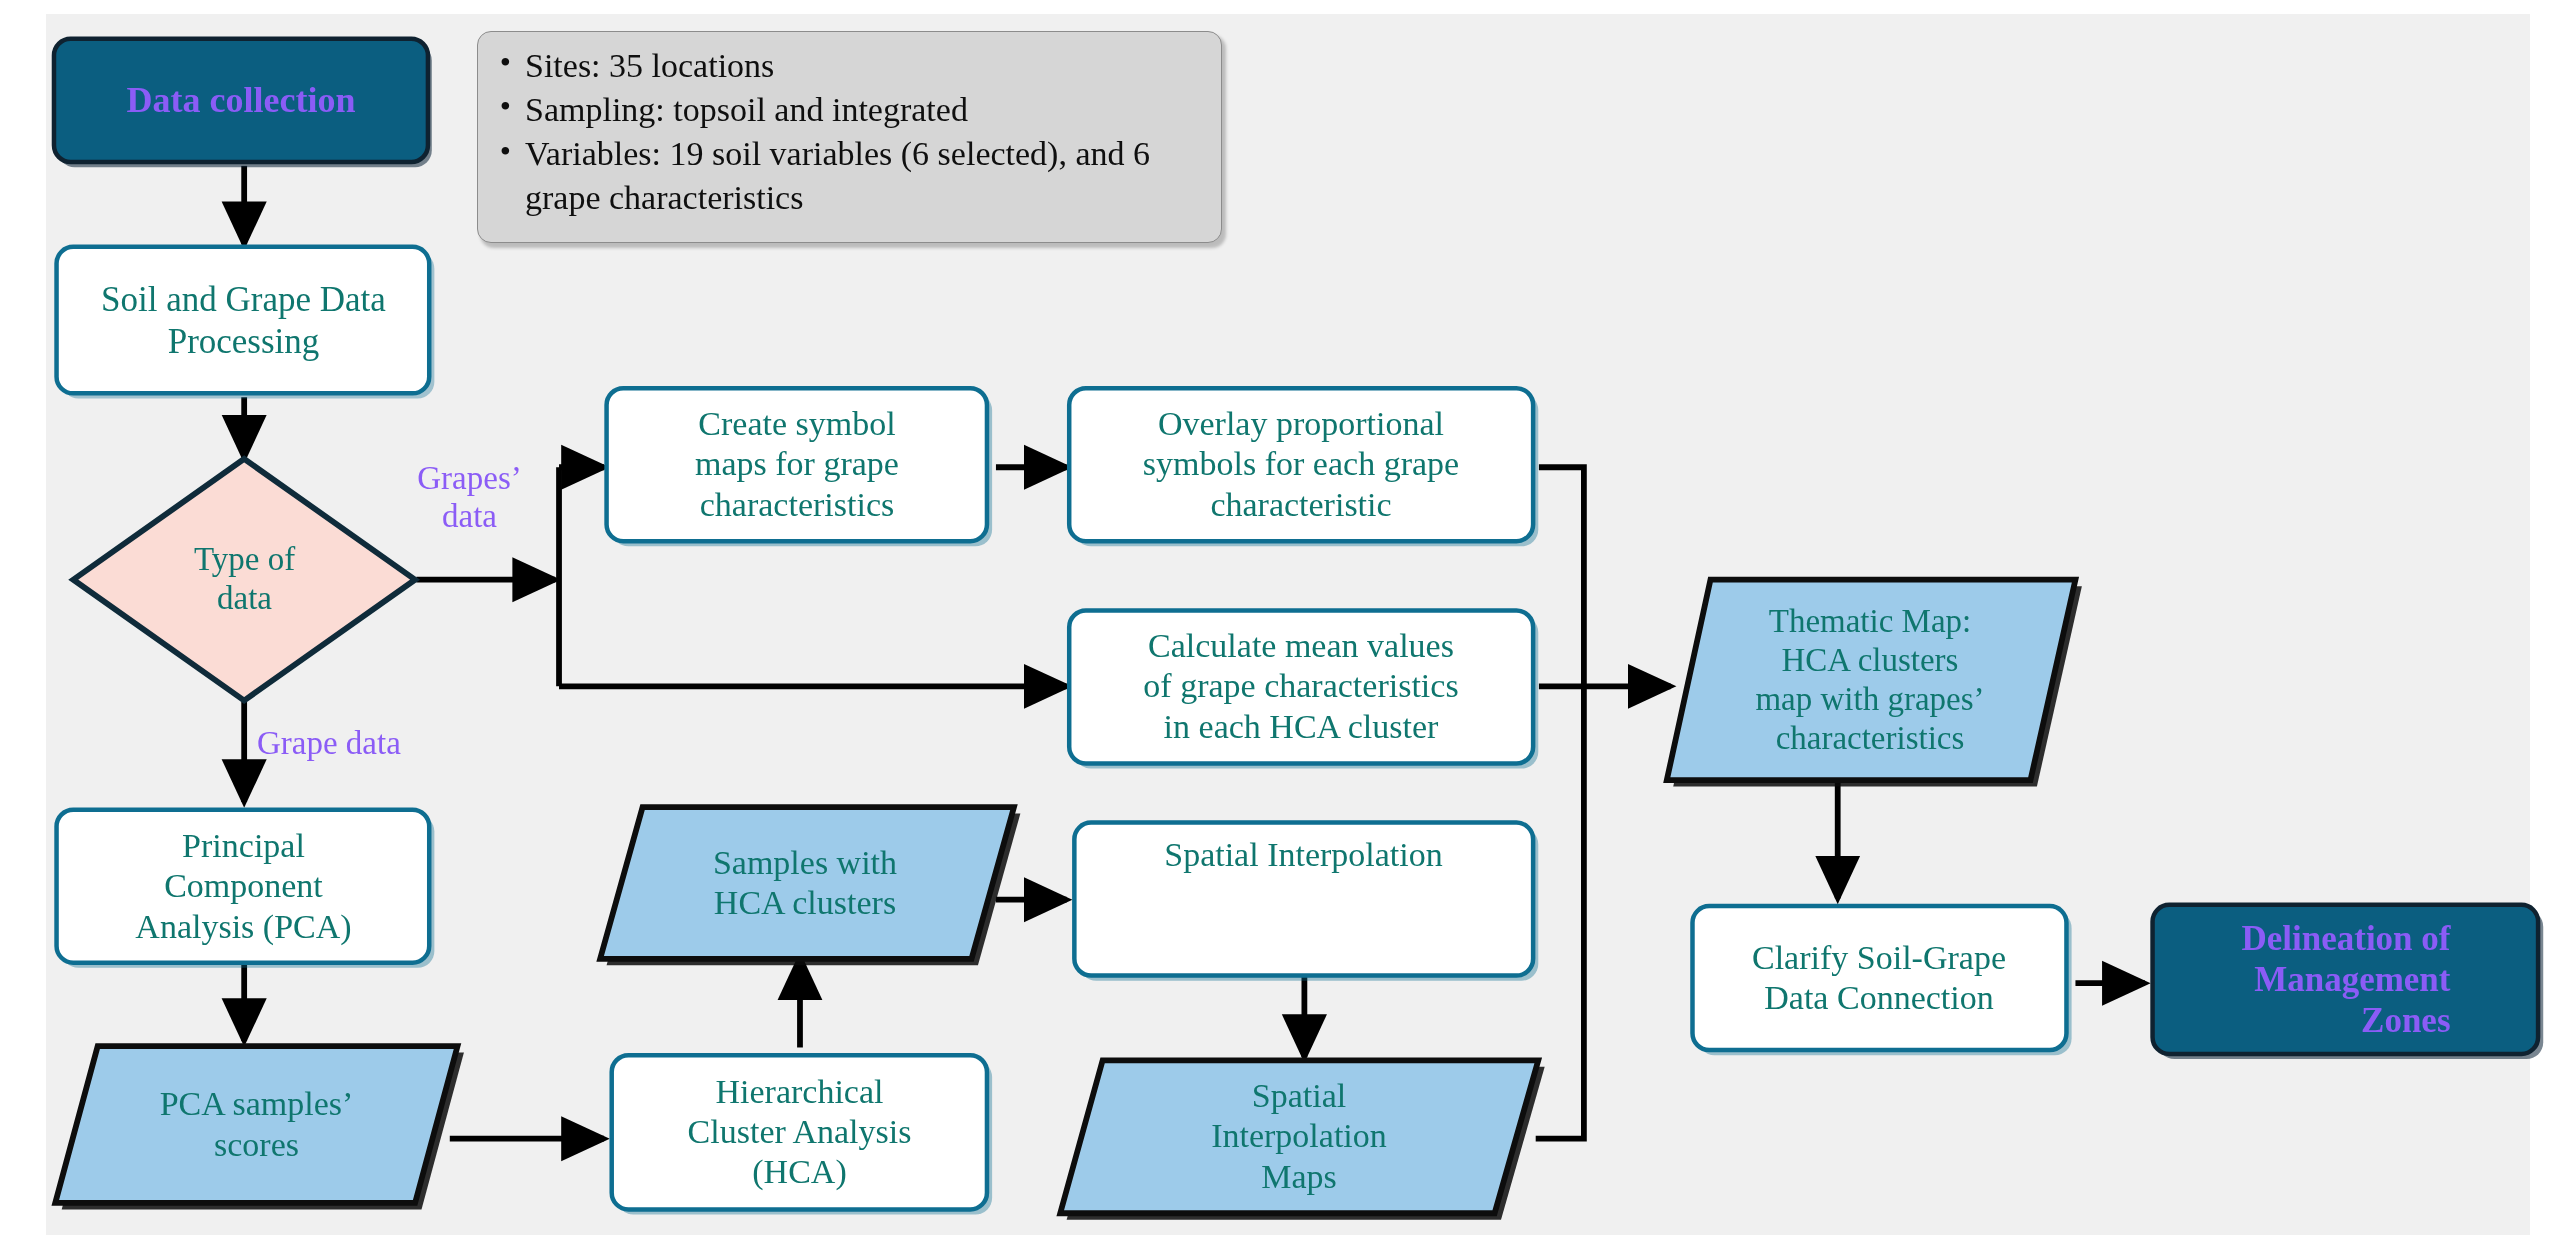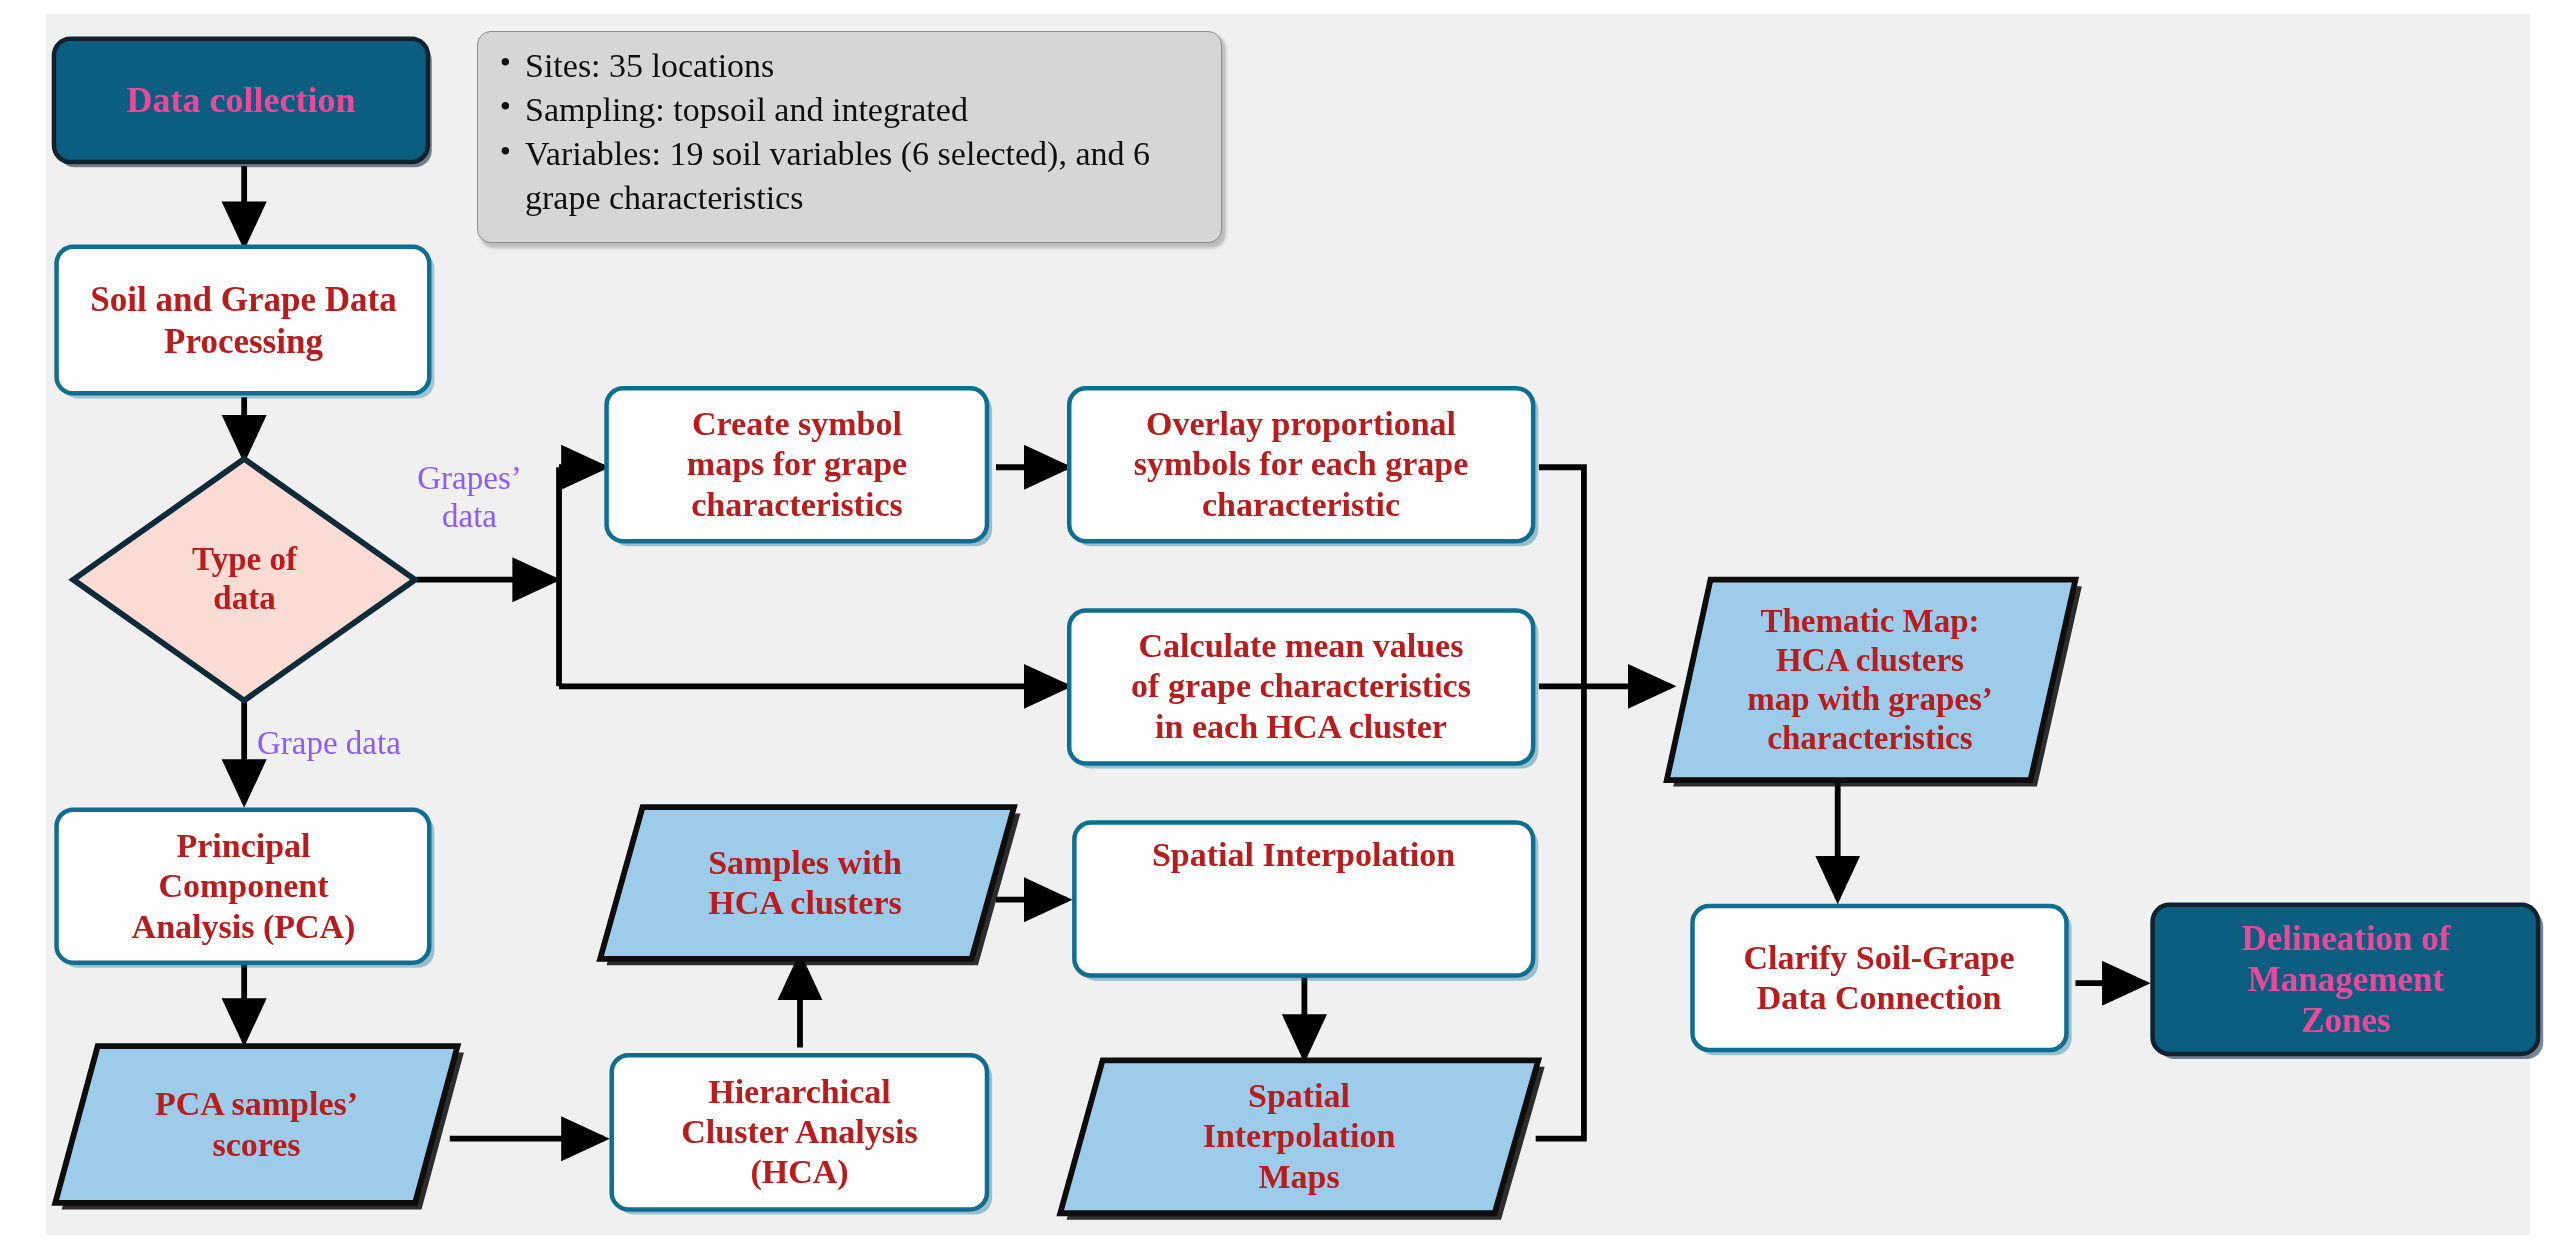--- a/index.html
+++ b/index.html
@@ -18,26 +18,25 @@
   }
   svg#flow{position:absolute;left:0;top:0;width:2576px;height:1259px;}
 
   .node-label{
     position:absolute;
     display:flex;
     align-items:center;
     justify-content:center;
     text-align:center;
     line-height:1.18;
-    color:#b91c1c;
+    color:#0f766e;
     pointer-events:none;
     white-space:pre-line;
-    font-weight:bold;
-  }
-  .lbl-dark{color:#ec4899;font-weight:bold;}
+  }
+  .lbl-dark{color:#8b5cf6;font-weight:bold;text-align:right;}
   .edge-label{
     position:absolute;
     text-align:center;
     color:#8b5cf6;
     line-height:1.15;
     white-space:pre-line;
   }
   .note-box{
     position:absolute;
     box-sizing:border-box;

